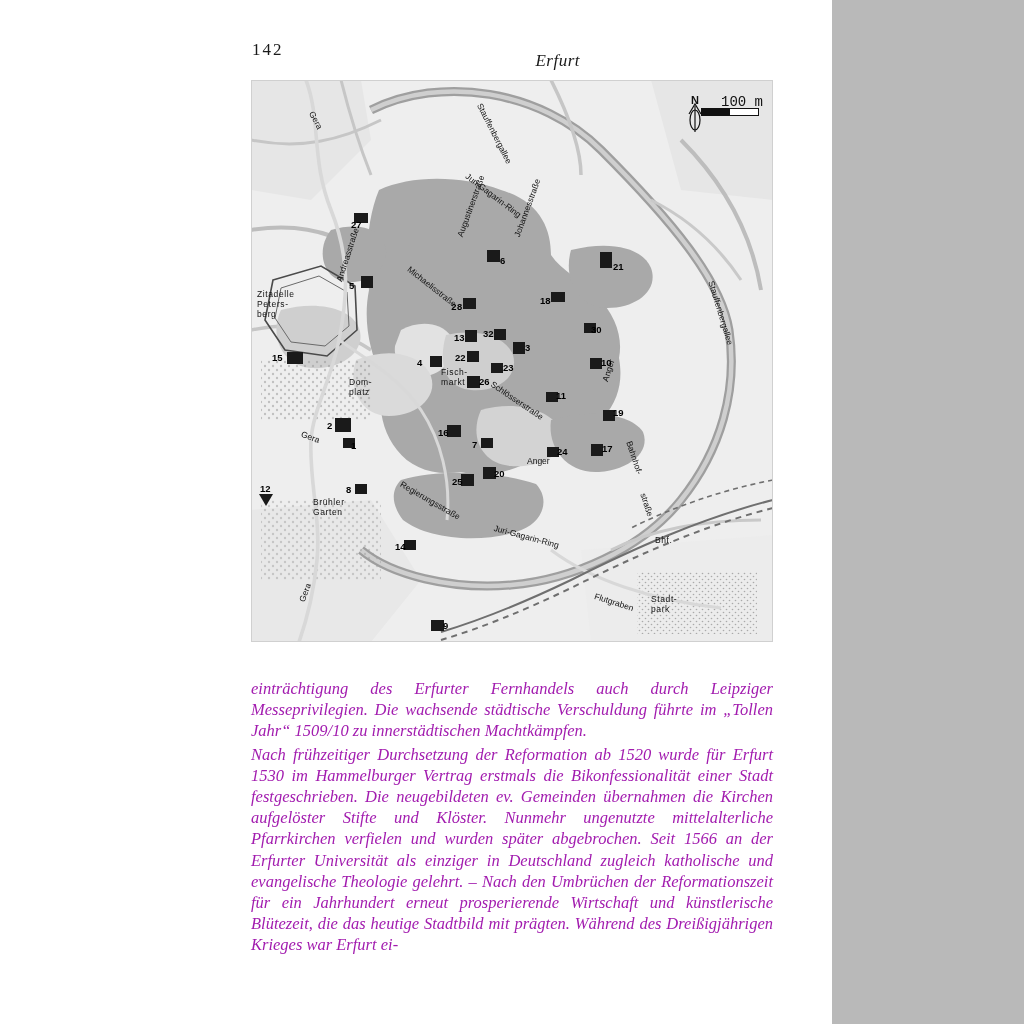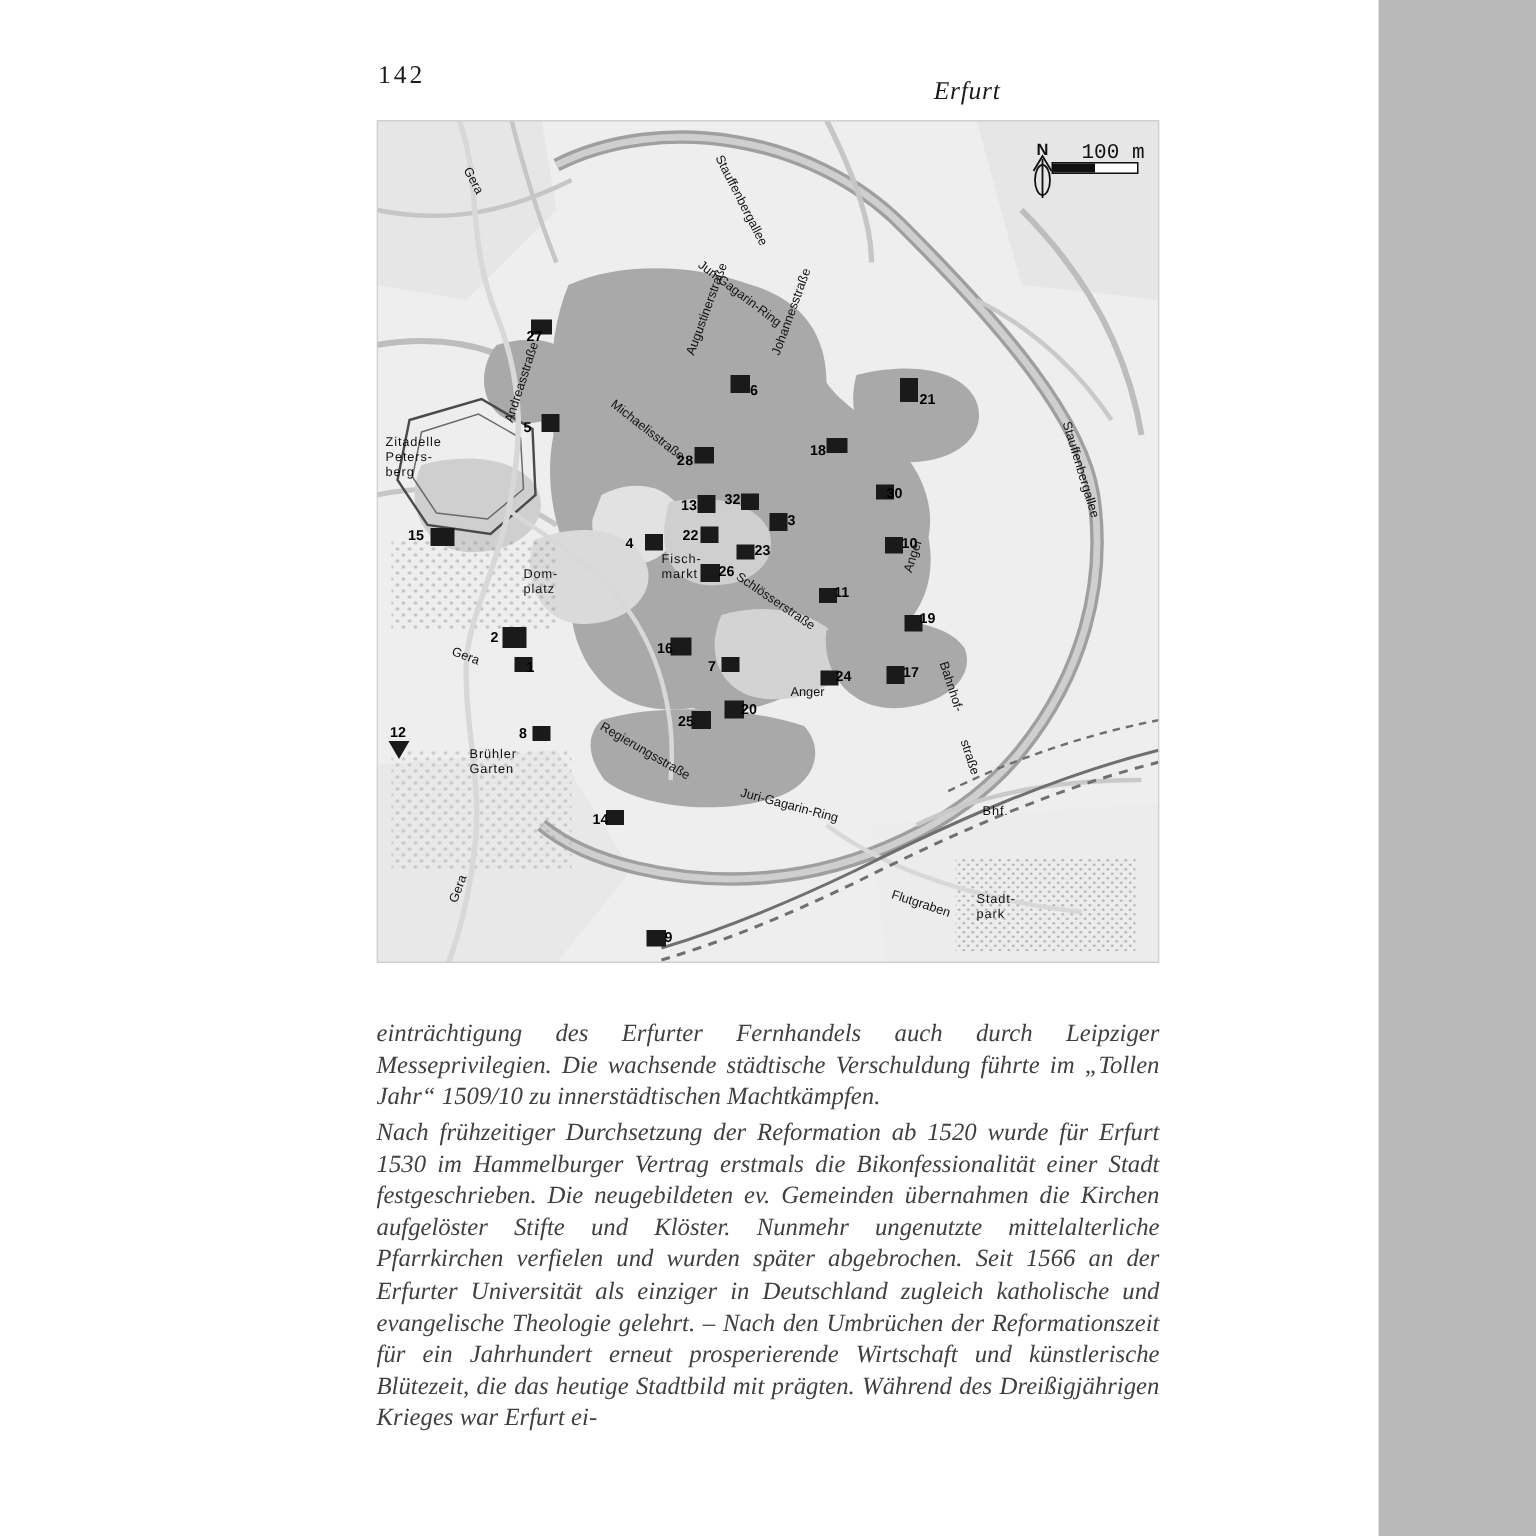--- a/index.html
+++ b/index.html
@@ -9,21 +9,21 @@
   }
   body {
     width: 1024px;
     height: 1024px;
     font-family: "Liberation Serif", serif;
     overflow: hidden;
   }
   #page {
     position: absolute;
     left: 0; top: 0;
-    width: 919px;
+    width: 832px;
     height: 1024px;
     background: #ffffff;
   }
   
   .runhead {
     position: absolute;
     top: 40px;
     font-family: "Liberation Serif", serif;
     font-style: italic;
     font-size: 17px;
@@ -81,21 +81,21 @@
   
   #bodytext {
     position: absolute;
     left: 251px;
     top: 678px;
     width: 522px;
     font-family: "Liberation Serif", serif;
     font-style: italic;
     font-size: 16.5px;
     line-height: 21.2px;
-    color: #404040;
+    color: #a21caf;
     text-align: justify;
   }
   #bodytext p { margin: 0; }
   #bodytext p + p { text-indent: 0; margin-top: 2px; }
 </style>
 </head>
 <body>
 
 <div id="page">
 

